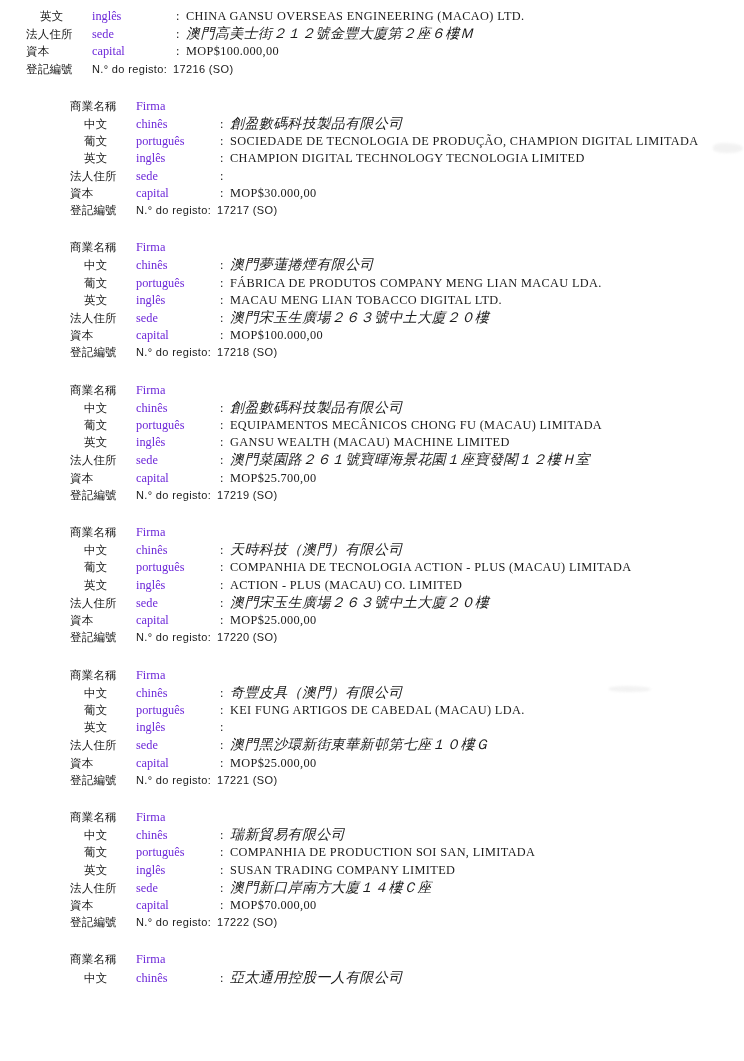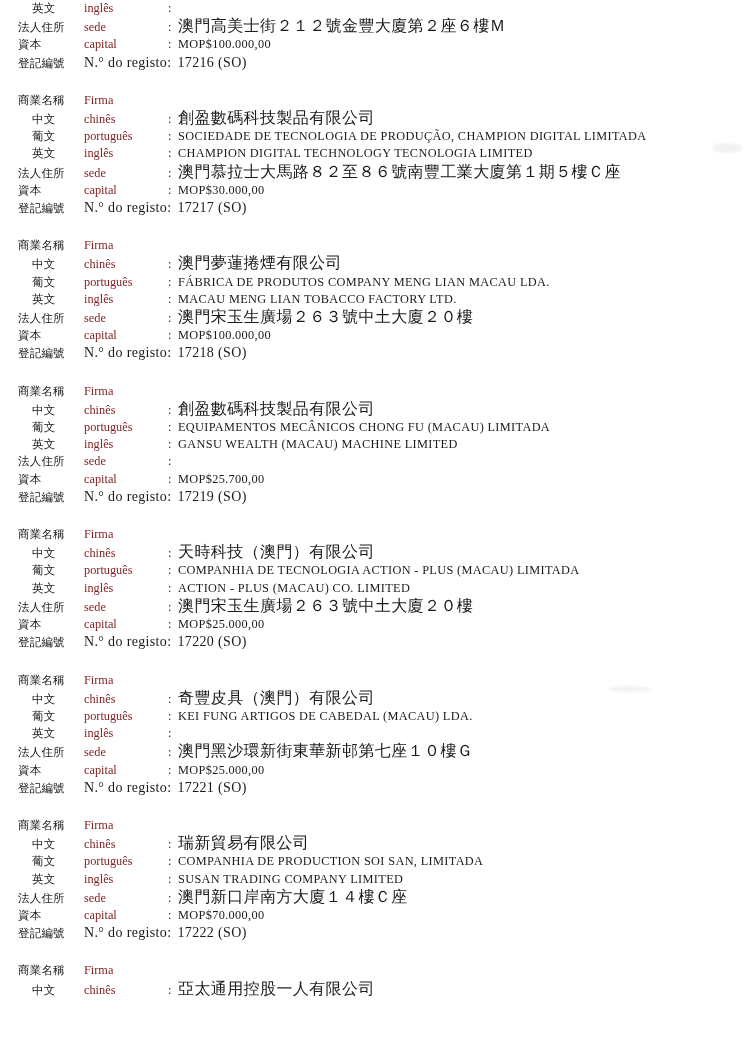--- a/index.html
+++ b/index.html
@@ -12,29 +12,30 @@
     height: 1061px;
     font-family: "Liberation Serif", serif;
     color: #1a1a1a;
     position: relative;
     overflow: hidden;
   }
   .page {
     position: relative;
     width: 744px;
     height: 1061px;
-    padding: 0;
+    padding: 8px;
     box-sizing: border-box;
   }
   .entry {
     margin: 0 0 0 0;
     padding: 0 0 0 18px;
   }
   .entry + .entry {
     margin-top: 20px;
+    margin-left: 44px;
   }
   .row {
     display: flex;
     align-items: baseline;
     line-height: 17.2px;
     white-space: nowrap;
   }
   .lbl-cn {
     width: 66px;
     flex: 0 0 66px;
@@ -46,49 +47,50 @@
   .lbl-cn.indent {
     padding-left: 14px;
     width: 52px;
     flex: 0 0 52px;
   }
   .lbl-pt {
     width: 84px;
     flex: 0 0 84px;
     font-family: "Liberation Serif", serif;
     font-size: 12.3px;
-    color: #7f1d1d;
+    color: #6d28d9;
   }
   .colon {
     width: 10px;
     flex: 0 0 10px;
     font-family: "Liberation Serif", serif;
     font-size: 12.3px;
   }
   .val {
     font-family: "Liberation Serif", serif;
     font-size: 12.3px;
     letter-spacing: 0.35px;
     color: #1a1a1a;
   }
   .val.cjk {
     font-family: "DejaVu Sans", sans-serif;
-    font-size: 16px;
+    font-size: 14px;
     letter-spacing: 0.4px;
+    font-style: italic;
   }
   .row.firma .lbl-pt {
     font-style: normal;
   }
   .row.reg .lbl-cn {
     width: 66px;
     flex: 0 0 66px;
   }
   .row.reg .regtext {
-    font-family: Liberation Serif, serif;
-    font-size: 14px;
+    font-family: Liberation Sans, sans-serif;
+    font-size: 11px;
     letter-spacing: 0.35px;
   }
   .smudge {
     position: absolute;
     width: 30px;
     height: 10px;
     background: #e9e9e9;
     opacity: 0.55;
     border-radius: 40% 60% 50% 45%;
     filter: blur(1.2px);
@@ -100,20 +102,21 @@
 <div class="page">
 
   <div class="smudge" style="left:713px; top:143px;"></div>
   <div class="smudge" style="left:609px; top:686px; width:42px; height:6px;"></div>
 
   <div class="entry">
     <div class="row">
       <span class="lbl-cn indent">英文</span>
       <span class="lbl-pt">inglês</span>
       <span class="colon">:</span>
+      <span class="val">CHINA GANSU OVERSEAS ENGINEERING (MACAO) LTD.</span>
     </div>
     <div class="row">
       <span class="lbl-cn">法人住所</span>
       <span class="lbl-pt">sede</span>
       <span class="colon">:</span>
       <span class="val cjk">澳門高美士街２１２號金豐大廈第２座６樓Ｍ</span>
     </div>
     <div class="row">
       <span class="lbl-cn">資本</span>
       <span class="lbl-pt">capital</span>
@@ -147,21 +150,20 @@
     <div class="row">
       <span class="lbl-cn indent">英文</span>
       <span class="lbl-pt">inglês</span>
       <span class="colon">:</span>
       <span class="val">CHAMPION DIGITAL TECHNOLOGY TECNOLOGIA LIMITED</span>
     </div>
     <div class="row">
       <span class="lbl-cn">法人住所</span>
       <span class="lbl-pt">sede</span>
       <span class="colon">:</span>
-      <span class="val cjk">澳門慕拉士大馬路８２至８６號南豐工業大廈第１期５樓Ｃ座</span>
     </div>
     <div class="row">
       <span class="lbl-cn">資本</span>
       <span class="lbl-pt">capital</span>
       <span class="colon">:</span>
       <span class="val">MOP$30.000,00</span>
     </div>
     <div class="row reg">
       <span class="lbl-cn">登記編號</span>
       <span class="regtext">N.° do registo:</span>
@@ -183,21 +185,21 @@
     <div class="row">
       <span class="lbl-cn indent">葡文</span>
       <span class="lbl-pt">português</span>
       <span class="colon">:</span>
       <span class="val">FÁBRICA DE PRODUTOS COMPANY MENG LIAN MACAU LDA.</span>
     </div>
     <div class="row">
       <span class="lbl-cn indent">英文</span>
       <span class="lbl-pt">inglês</span>
       <span class="colon">:</span>
-      <span class="val">MACAU MENG LIAN TOBACCO FACTORY LTD.</span>
+      <span class="val">MACAU MENG LIAN TOBACCO DIGITAL LTD.</span>
     </div>
     <div class="row">
       <span class="lbl-cn">法人住所</span>
       <span class="lbl-pt">sede</span>
       <span class="colon">:</span>
       <span class="val cjk">澳門宋玉生廣場２６３號中土大廈２０樓</span>
     </div>
     <div class="row">
       <span class="lbl-cn">資本</span>
       <span class="lbl-pt">capital</span>
@@ -231,20 +233,21 @@
     <div class="row">
       <span class="lbl-cn indent">英文</span>
       <span class="lbl-pt">inglês</span>
       <span class="colon">:</span>
       <span class="val">GANSU WEALTH (MACAU) MACHINE LIMITED</span>
     </div>
     <div class="row">
       <span class="lbl-cn">法人住所</span>
       <span class="lbl-pt">sede</span>
       <span class="colon">:</span>
+      <span class="val cjk">澳門菜園路２６１號寶暉海景花園１座寶發閣１２樓Ｈ室</span>
     </div>
     <div class="row">
       <span class="lbl-cn">資本</span>
       <span class="lbl-pt">capital</span>
       <span class="colon">:</span>
       <span class="val">MOP$25.700,00</span>
     </div>
     <div class="row reg">
       <span class="lbl-cn">登記編號</span>
       <span class="regtext">N.° do registo:</span>

